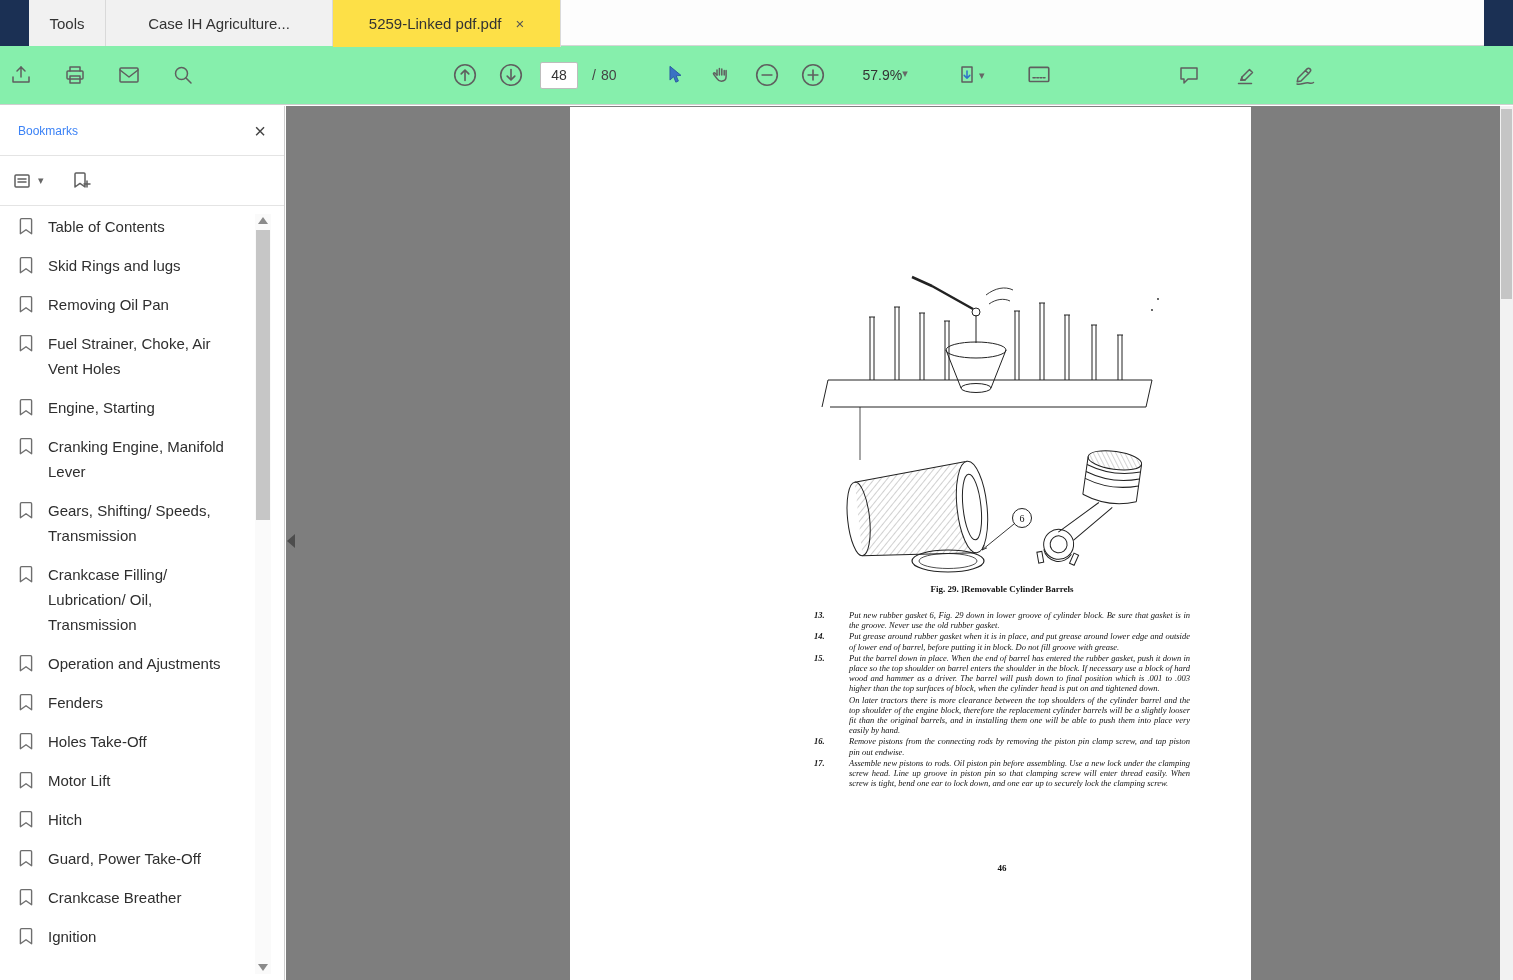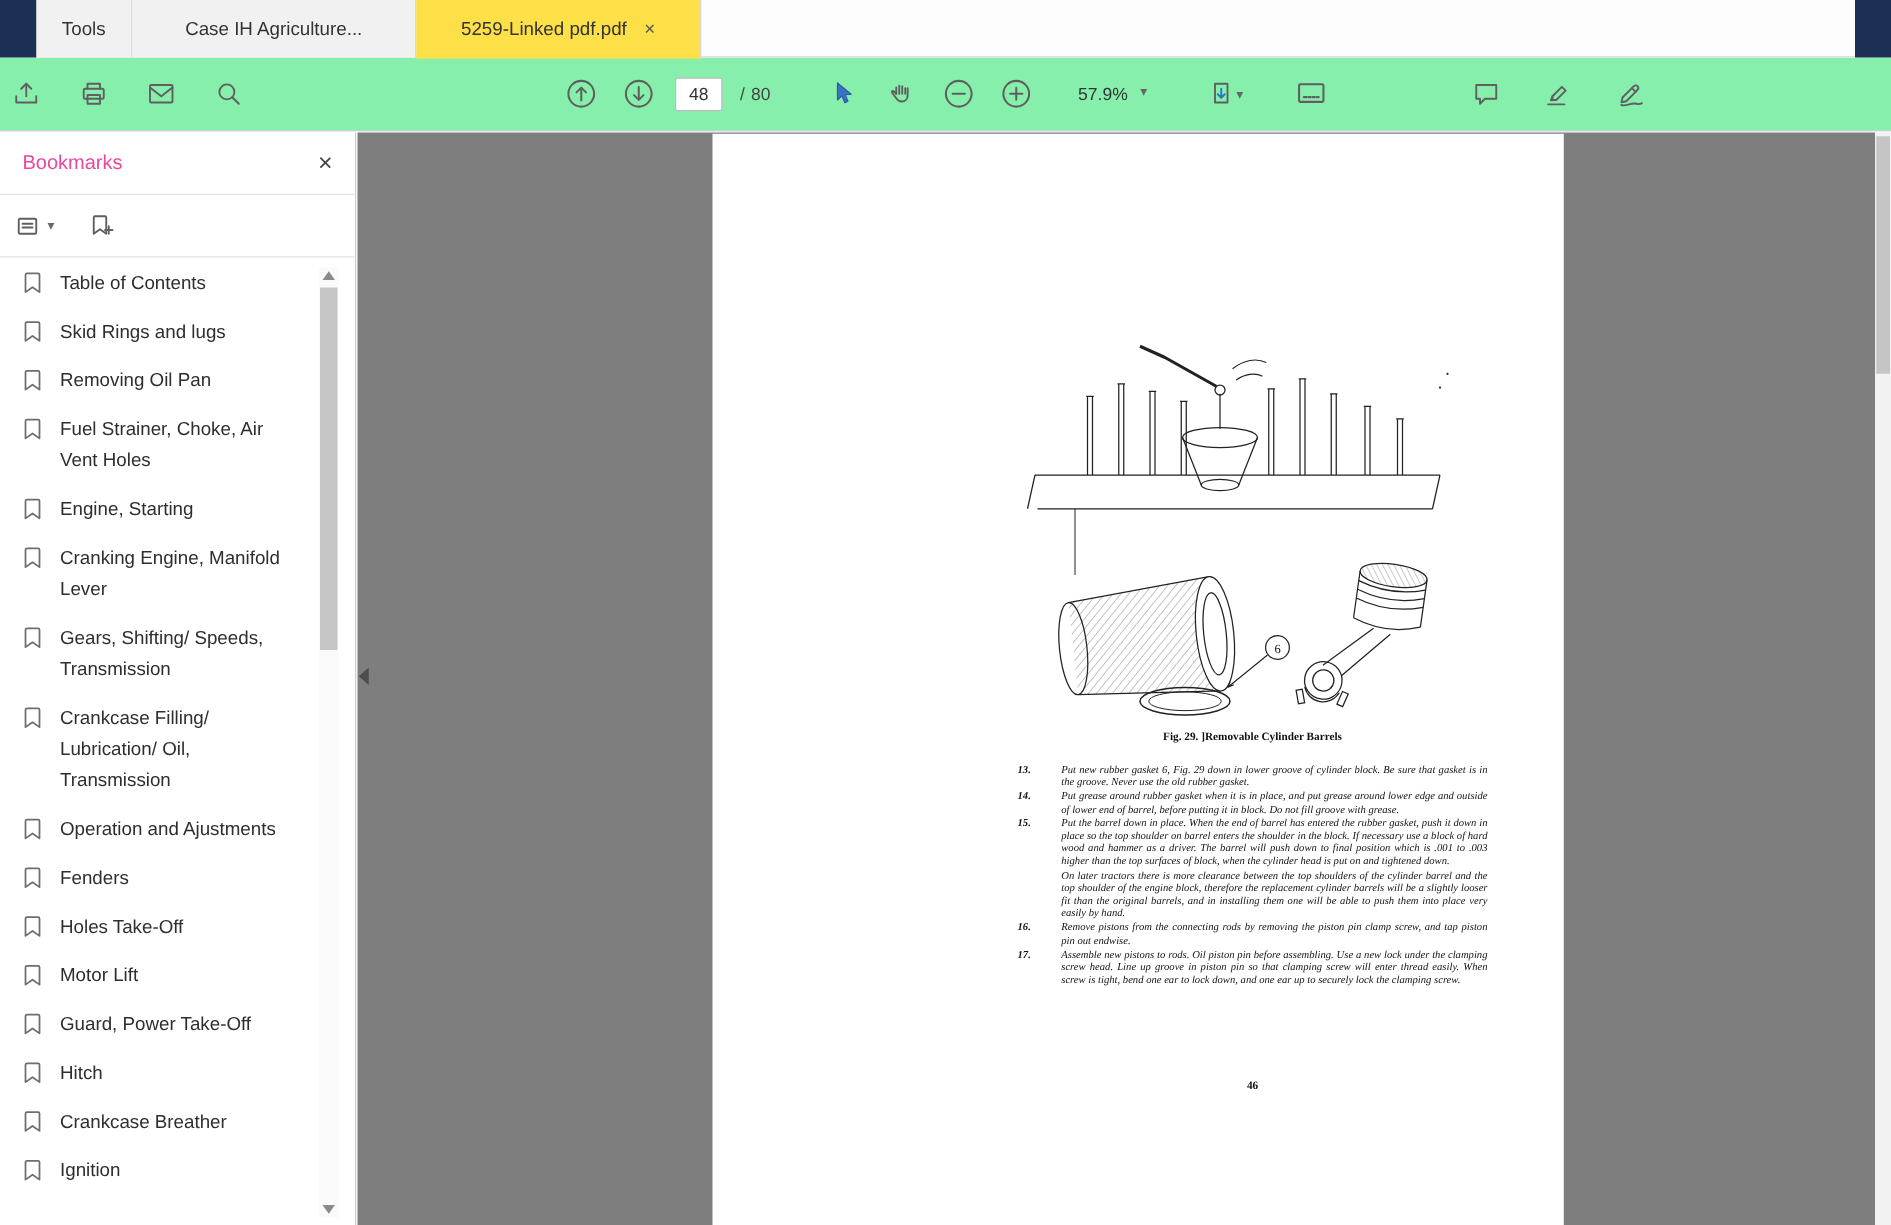--- a/index.html
+++ b/index.html
@@ -22,28 +22,28 @@
   .toolbar { position:absolute; top:46px; left:0; width:100%; height:59px; background:#86efac; border-bottom:1px solid #cfcfcf; z-index:3; }
   .tb-group { position:absolute; top:50%; transform:translateY(-50%); display:flex; align-items:center; }
   .tb-left  { left:4px; gap:20px; }
   .tb-center{ left:448px; gap:12px; }
   .tb-right { left:1172px; gap:24px; }
   .tbtn { width:34px; height:34px; display:flex; align-items:center; justify-content:center; border-radius:3px; cursor:pointer; }
   .ic { stroke:#5f5f5f; fill:none; stroke-width:1.5; stroke-linecap:round; stroke-linejoin:round; }
   .page-input { width:38px; height:27px; border:1px solid #bdbdbd; border-radius:2px; text-align:center;
                 font-size:14px; color:#333; background:#fff; font-family:"Liberation Sans",sans-serif; }
   .page-total { font-size:14px; color:#444; display:flex; gap:5px; margin-left:2px; }
-  .zoom-box { display:flex; align-items:flex-start; gap:10px; font-size:14px; color:#333; cursor:pointer; margin-left:14px; padding:4px 6px; }
+  .zoom-box { display:flex; align-items:flex-start; font-size:14px; color:#333; cursor:pointer; margin-left:14px; padding:4px 6px; }
   .caret { color:#666; font-size:11px; }
   .ml30 { margin-left:30px; } .ml20 { margin-left:20px; } .ml16 { margin-left:16px; }
 
   
   .sidebar { position:absolute; top:106px; left:0; width:285px; height:874px; background:#fff; border-right:1px solid #cfcfcf; z-index:2; }
   .sb-head { height:50px; border-bottom:1px solid #e4e4e4; display:flex; align-items:center; padding:0 18px; }
-  .sb-title { font-size:16px; color:#ec4899; }
+  .sb-title { font-size:12px; color:#3b82f6; }
   .sb-close { margin-left:auto; font-size:20px; color:#444; cursor:pointer; line-height:1; }
   .sb-tools { height:50px; border-bottom:1px solid #e4e4e4; display:flex; align-items:center; padding:0 12px; gap:26px; }
   .sb-tool { display:flex; align-items:center; gap:6px; cursor:pointer; }
   .sb-list { position:absolute; top:101px; left:0; right:0; bottom:0; overflow:hidden; }
   .bm-item { display:flex; align-items:flex-start; padding:7px 55px 7px 16px; cursor:pointer; }
   .bm-ico { flex:none; width:20px; height:20px; margin-right:12px; margin-top:2px; }
   .bm-label { font-size:15px; color:#2e2e2e; line-height:25px; }
   .sb-scroll { position:absolute; right:13px; top:7px; bottom:6px; width:16px; background:#fafafa; }
   .sb-up, .sb-down { position:absolute; left:3px; width:0; height:0; border-left:5px solid transparent; border-right:5px solid transparent; cursor:pointer; }
   .sb-up { top:3px; border-bottom:7px solid #8a8a8a; }
@@ -309,27 +309,27 @@
       <div class="bm-item">
         <svg class="bm-ico">
             <use href="#sym-bookmark"></use>
           </svg>
         <span class="bm-label">Motor Lift</span>
       </div>
       <div class="bm-item">
         <svg class="bm-ico">
             <use href="#sym-bookmark"></use>
           </svg>
+        <span class="bm-label">Hitch</span>
+      </div>
+      <div class="bm-item">
+        <svg class="bm-ico">
+            <use href="#sym-bookmark"></use>
+          </svg>
         <span class="bm-label">Guard, Power Take-Off</span>
-      </div>
-      <div class="bm-item">
-        <svg class="bm-ico">
-            <use href="#sym-bookmark"></use>
-          </svg>
-        <span class="bm-label">Hitch</span>
       </div>
       <div class="bm-item">
         <svg class="bm-ico">
             <use href="#sym-bookmark"></use>
           </svg>
         <span class="bm-label">Crankcase Breather</span>
       </div>
       <div class="bm-item">
         <svg class="bm-ico">
             <use href="#sym-bookmark"></use>

